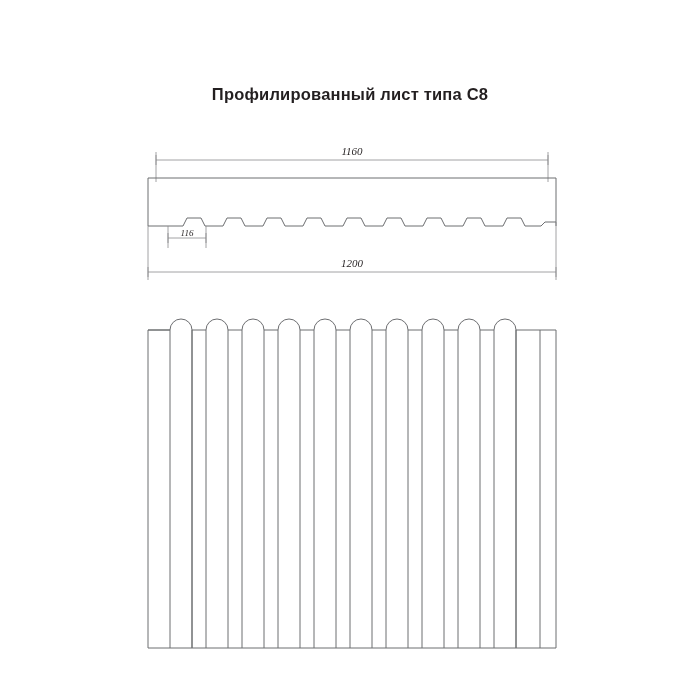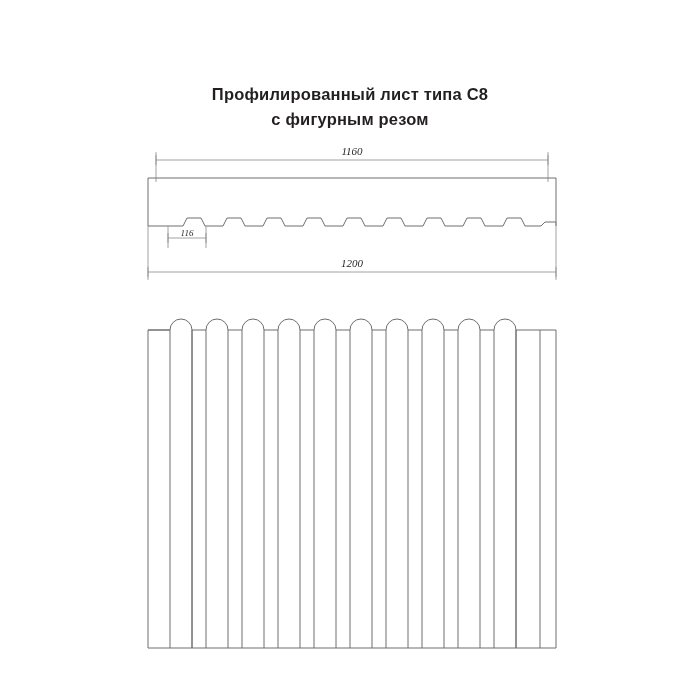--- a/index.html
+++ b/index.html
@@ -65,21 +65,20 @@
     fill: #231f20;
   }
 </style>
 </head>
 <body>
 
 <div id="stage">
 
   <div class="title-block">
     <div class="title-line">Профилированный лист типа С8</div>
-    <div class="title-line">с фигурным резом</div>
   </div>
 
   <svg width="700" height="700" viewBox="0 0 700 700">
 
     <g>
 
       <g>
         <line class="ln-thin" x1="156" y1="160" x2="548" y2="160"></line>
         <line class="ln-thin" x1="156" y1="155" x2="156" y2="165"></line>
         <line class="ln-thin" x1="548" y1="155" x2="548" y2="165"></line>

